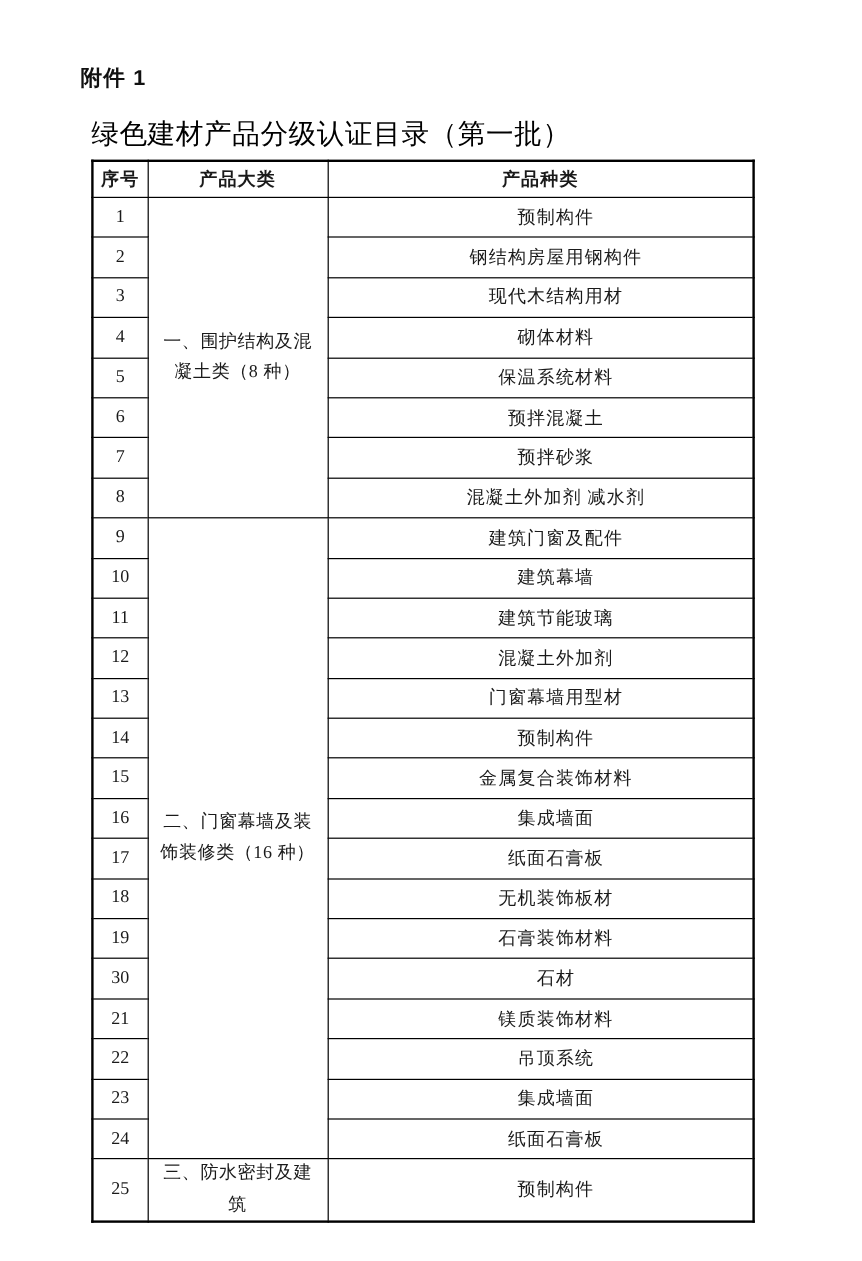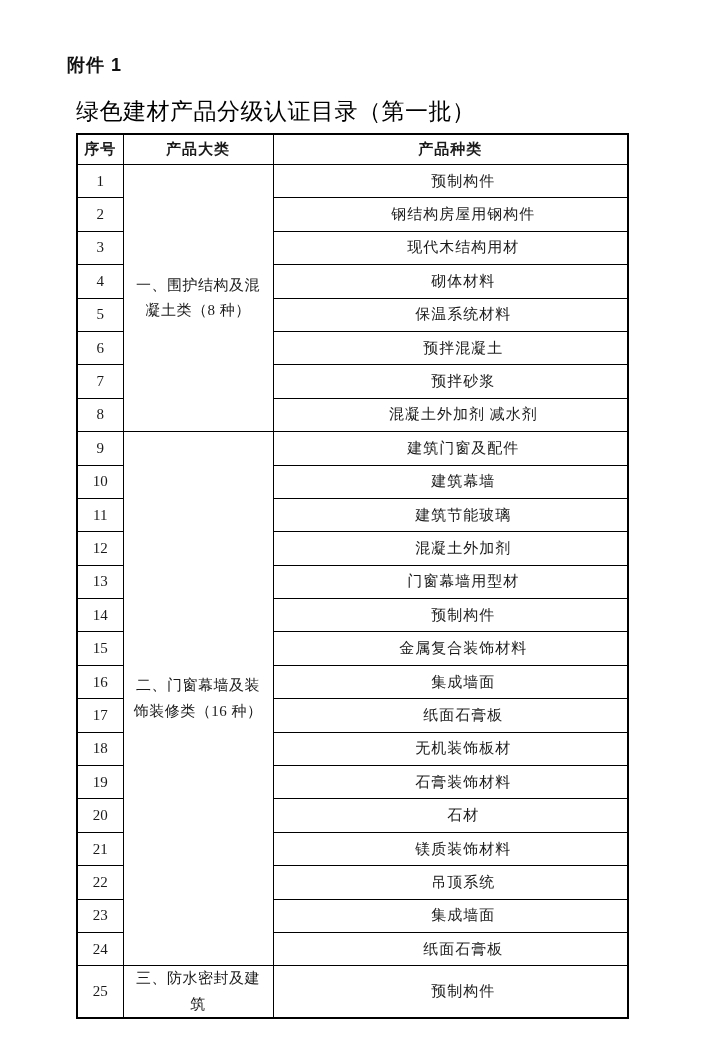--- a/index.html
+++ b/index.html
@@ -178,21 +178,21 @@
         </tr>
         <tr>
           <td class="serial">18</td>
           <td class="type">无机装饰板材</td>
         </tr>
         <tr>
           <td class="serial">19</td>
           <td class="type">石膏装饰材料</td>
         </tr>
         <tr>
-          <td class="serial">20</td>
+          <td class="serial">30</td>
           <td class="type">石材</td>
         </tr>
         <tr>
           <td class="serial">21</td>
           <td class="type">镁质装饰材料</td>
         </tr>
         <tr>
           <td class="serial">22</td>
           <td class="type">吊顶系统</td>
         </tr>

